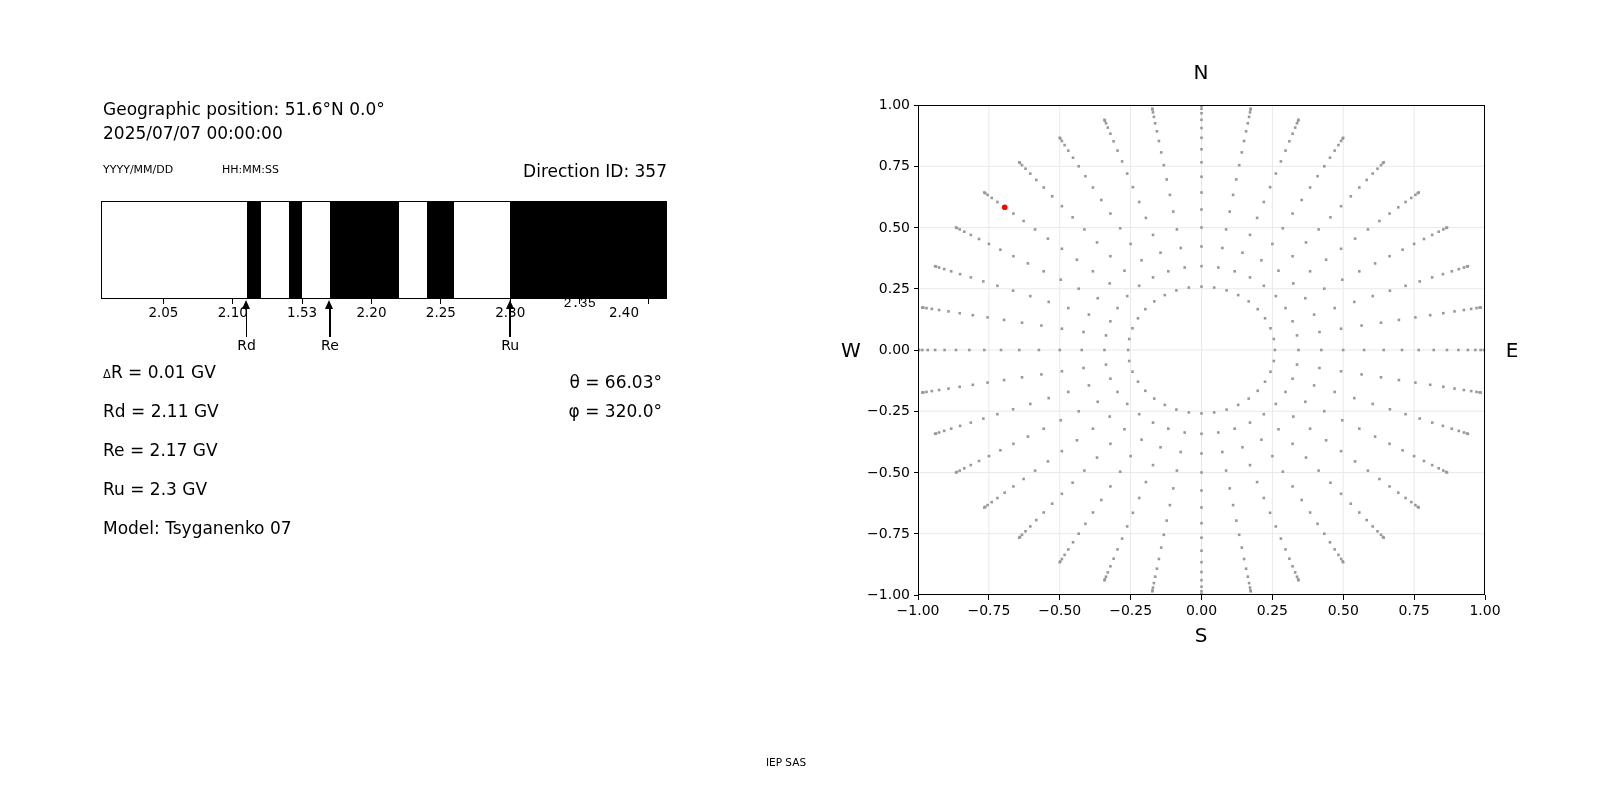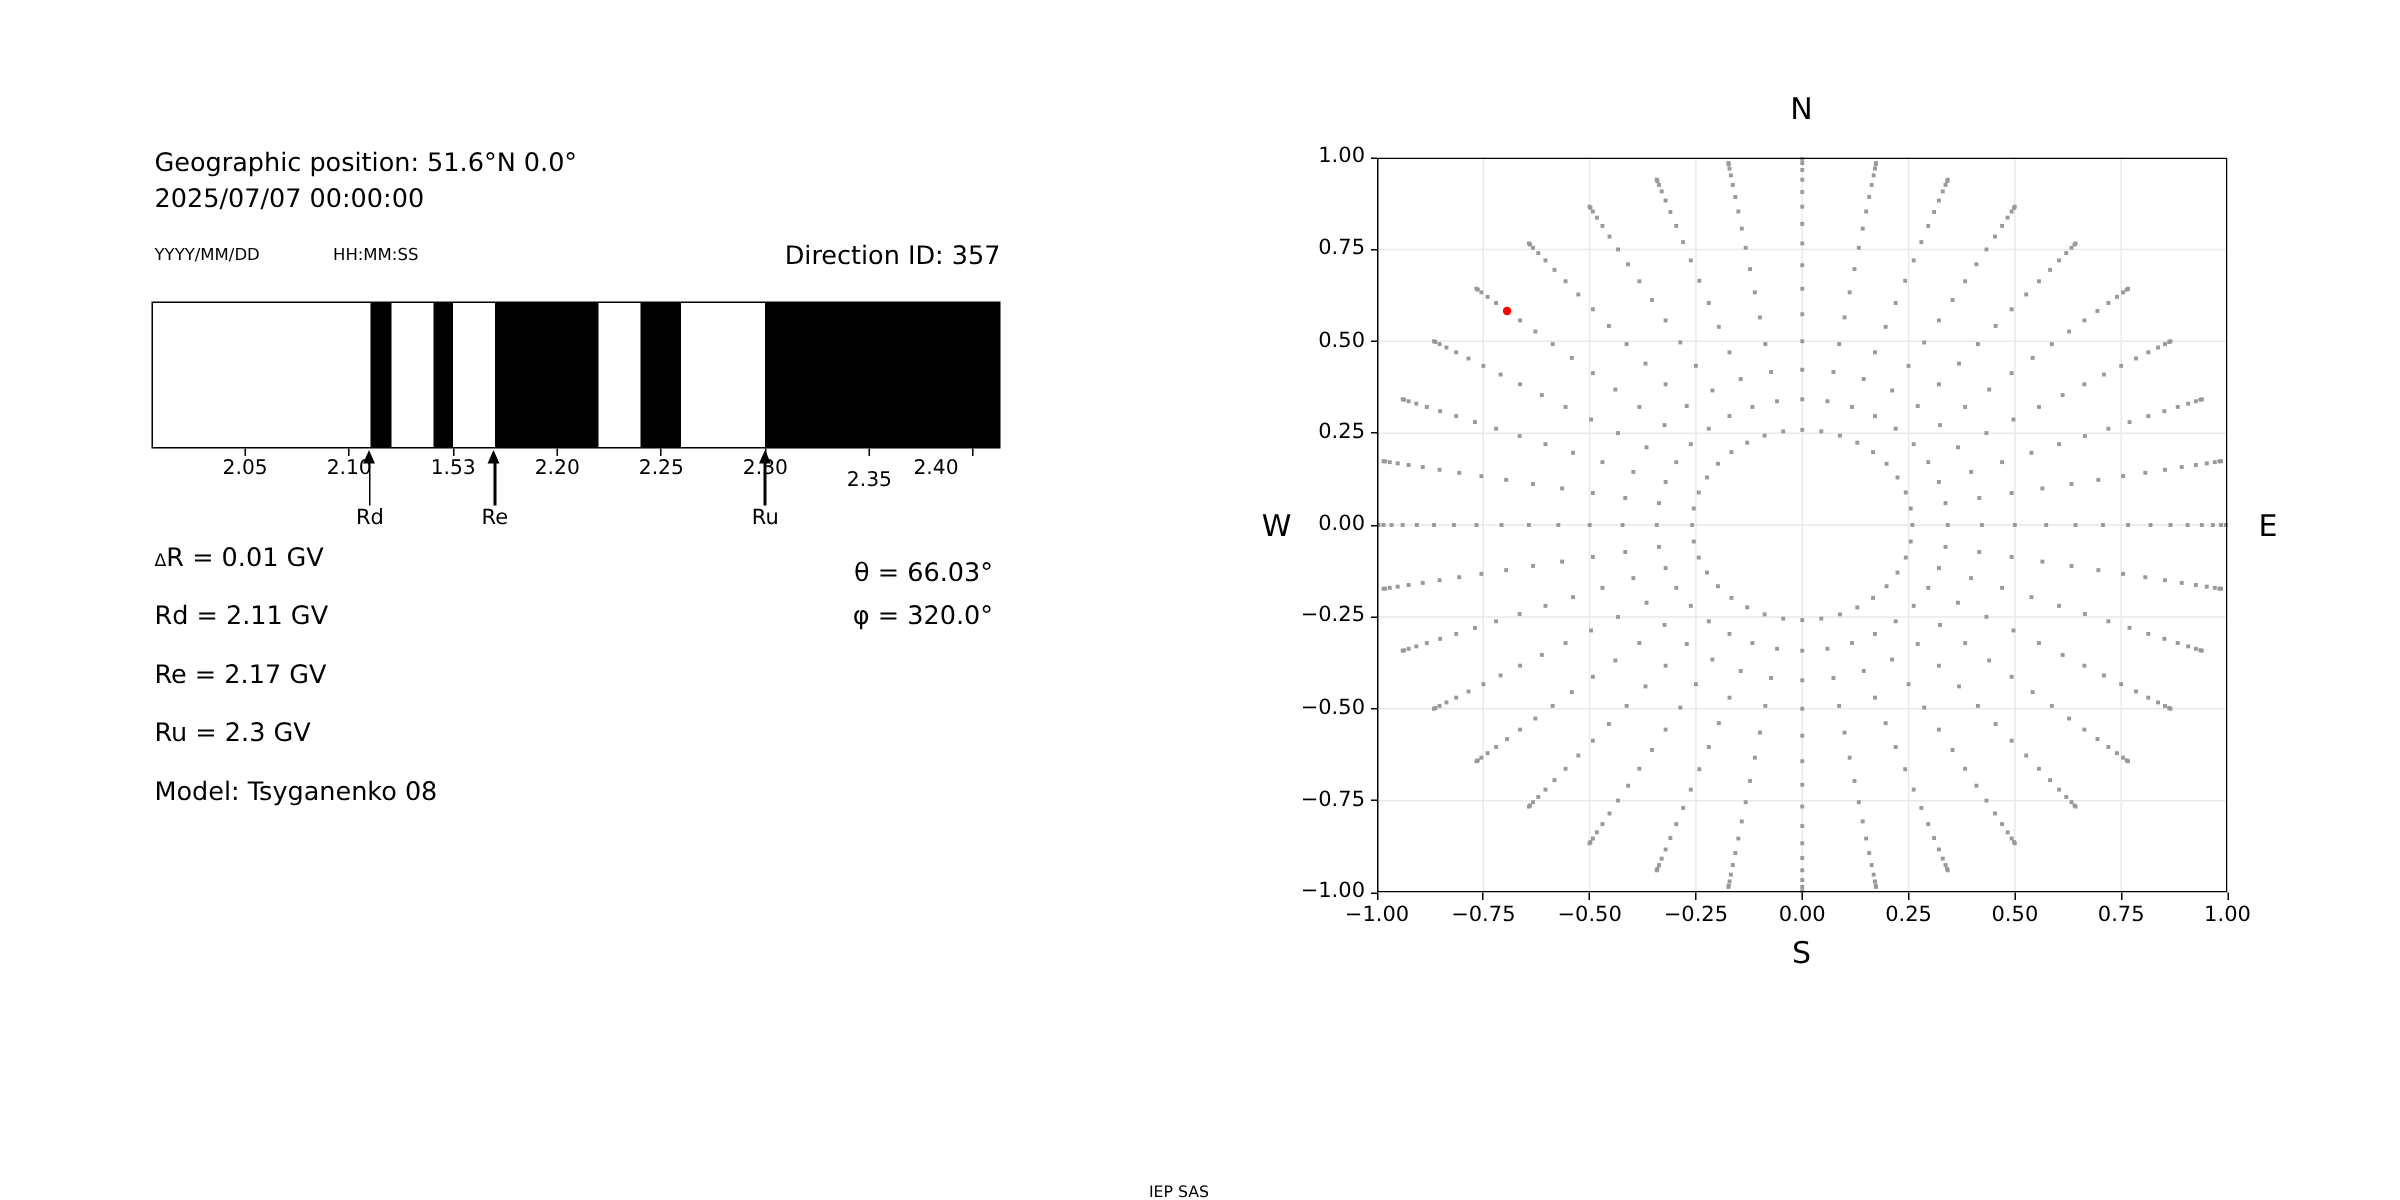--- a/index.html
+++ b/index.html
@@ -17,21 +17,21 @@
   .arrow-head{position:absolute;width:0;height:0;border-left:4.5px solid transparent;
               border-right:4.5px solid transparent;border-bottom:9px solid #000;}
   .arrow-stem{position:absolute;width:1.5px;background:#000;}
   .arrow-label{position:absolute;font-size:14px;transform:translateX(-50%);}
   .rtick-x{position:absolute;width:1px;height:4.5px;background:#000;}
   .rtick-y{position:absolute;width:4.5px;height:1px;background:#000;}
   .rtick-xlabel{position:absolute;font-size:14px;transform:translateX(-50%);}
   .rtick-ylabel{position:absolute;font-size:14px;text-align:right;}
   .compass{position:absolute;font-size:20px;transform:translateX(-50%);}
   .caption{position:absolute;left:0;right:0;text-align:center;font-size:17.5px;}
-  .credit{position:absolute;left:0;width:1572px;text-align:center;font-size:10.5px;margin-top:33px;}
+  .credit{position:absolute;left:0;width:1572px;text-align:center;font-size:10.5px;}
   .delta-sym{font-size:11.5px;}
 </style>
 </head>
 <body>
 
 <div id="canvas">
 
   <div class="abs t17" style="left:103px;top:100px">Geographic position: 51.6°N 0.0°</div>
   <div class="abs t17" style="left:103px;top:124px">2025/07/07 00:00:00</div>
   <div class="abs t11" style="left:103px;top:164px">YYYY/MM/DD</div>
@@ -52,39 +52,39 @@
       <div class="btick-label" style="left: 232.789px; top: 304px;">2.10</div>
       <div class="btick" style="left: 301.652px; top: 299px;"></div>
       <div class="btick-label" style="left: 302.152px; top: 304px;">1.53</div>
       <div class="btick" style="left: 371.015px; top: 299px;"></div>
       <div class="btick-label" style="left: 371.515px; top: 304px;">2.20</div>
       <div class="btick" style="left: 440.377px; top: 299px;"></div>
       <div class="btick-label" style="left: 440.877px; top: 304px;">2.25</div>
       <div class="btick" style="left: 509.74px; top: 299px;"></div>
       <div class="btick-label" style="left: 510.24px; top: 304px;">2.30</div>
       <div class="btick" style="left: 579.103px; top: 299px;"></div>
-      <div class="btick-label" style="left: 579.603px; top: 312px;">2.35</div>
+      <div class="btick-label" style="left: 579.603px; top: 296px; font-family: Liberation Mono, monospace;">2.35</div>
       <div class="btick" style="left: 648.466px; top: 299px;"></div>
       <div class="btick-label" style="left: 624px; top: 304px;">2.40</div>
       <div class="arrow-head" style="left: 242.162px; top: 300px;"></div>
       <div class="arrow-stem" style="left: 245.912px; top: 308px; height: 29px;"></div>
       <div class="arrow-label" style="left: 246.662px; top: 337px;">Rd</div>
       <div class="arrow-head" style="left: 325.397px; top: 300px;"></div>
       <div class="arrow-stem" style="left: 329.147px; top: 308px; height: 29px;"></div>
       <div class="arrow-label" style="left: 329.897px; top: 337px;">Re</div>
       <div class="arrow-head" style="left: 505.74px; top: 300px;"></div>
       <div class="arrow-stem" style="left: 509.49px; top: 308px; height: 29px;"></div>
       <div class="arrow-label" style="left: 510.24px; top: 337px;">Ru</div>
     </div>
 
   <div class="abs t17" style="left:103px;top:363px"><span class="delta-sym">Δ</span><span>R = 0.01 GV</span></div>
   <div class="abs t17" style="left:103px;top:402px">Rd = 2.11 GV</div>
   <div class="abs t17" style="left:103px;top:441px">Re = 2.17 GV</div>
   <div class="abs t17" style="left:103px;top:480px">Ru = 2.3 GV</div>
-  <div class="abs t17" style="left:103px;top:519px">Model: Tsyganenko 08</div>
+  <div class="abs t17" style="left:103px;top:519px">Model: Tsyganenko 07</div>
   <div class="abs t17 right" style="right:938px;top:373px">θ = 66.03°</div>
   <div class="abs t17 right" style="right:938px;top:402px">φ = 320.0°</div>
 
   <svg id="scatter-svg" style="position:absolute;left:918px;top:105px" width="567" height="490">
       <g>
         <line x1="70.875" x2="70.875" y1="0" y2="490" stroke="#e9e9e9" stroke-width="1"></line>
         <line x1="0" x2="567" y1="428.75" y2="428.75" stroke="#e9e9e9" stroke-width="1"></line>
         <line x1="141.75" x2="141.75" y1="0" y2="490" stroke="#e9e9e9" stroke-width="1"></line>
         <line x1="0" x2="567" y1="367.5" y2="367.5" stroke="#e9e9e9" stroke-width="1"></line>
         <line x1="212.625" x2="212.625" y1="0" y2="490" stroke="#e9e9e9" stroke-width="1"></line>

